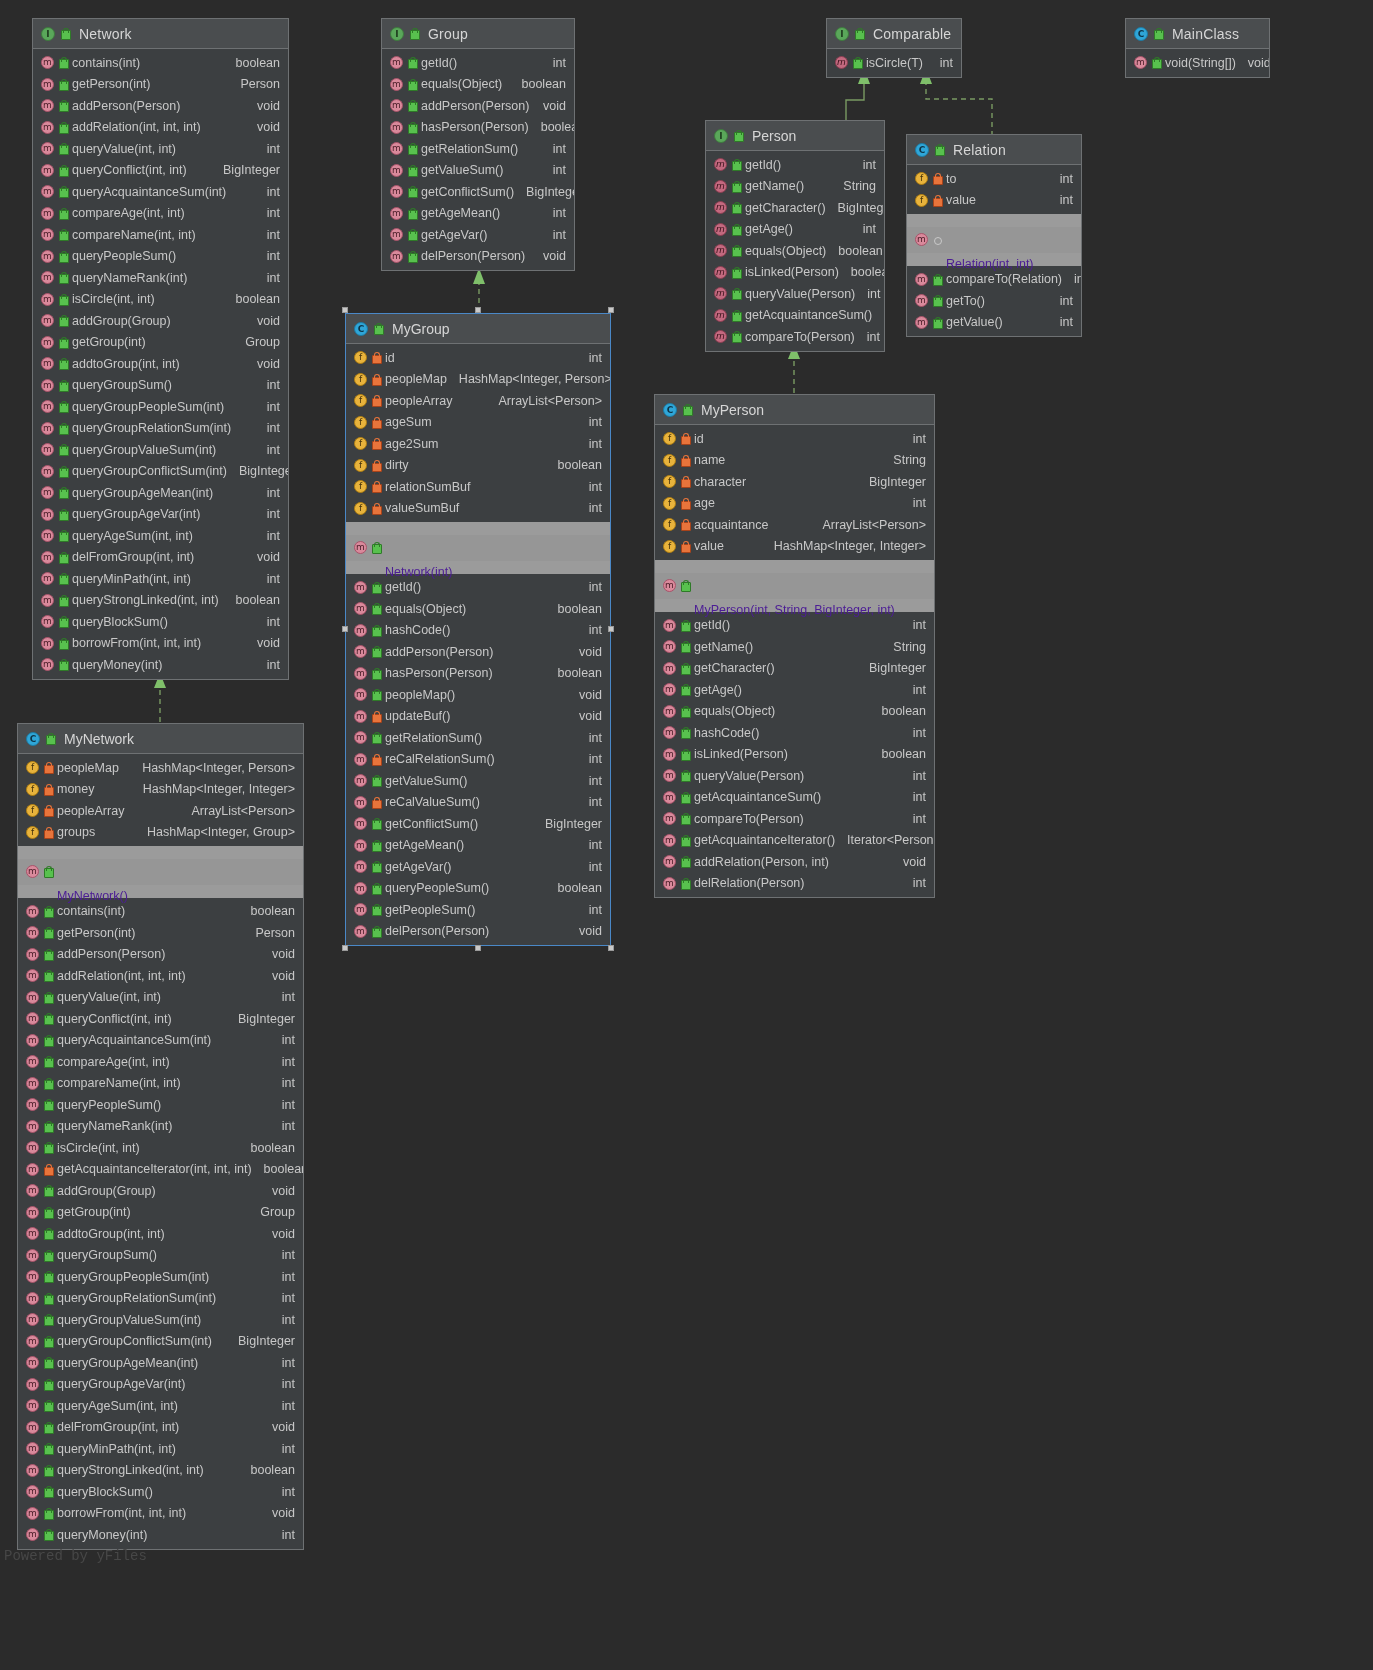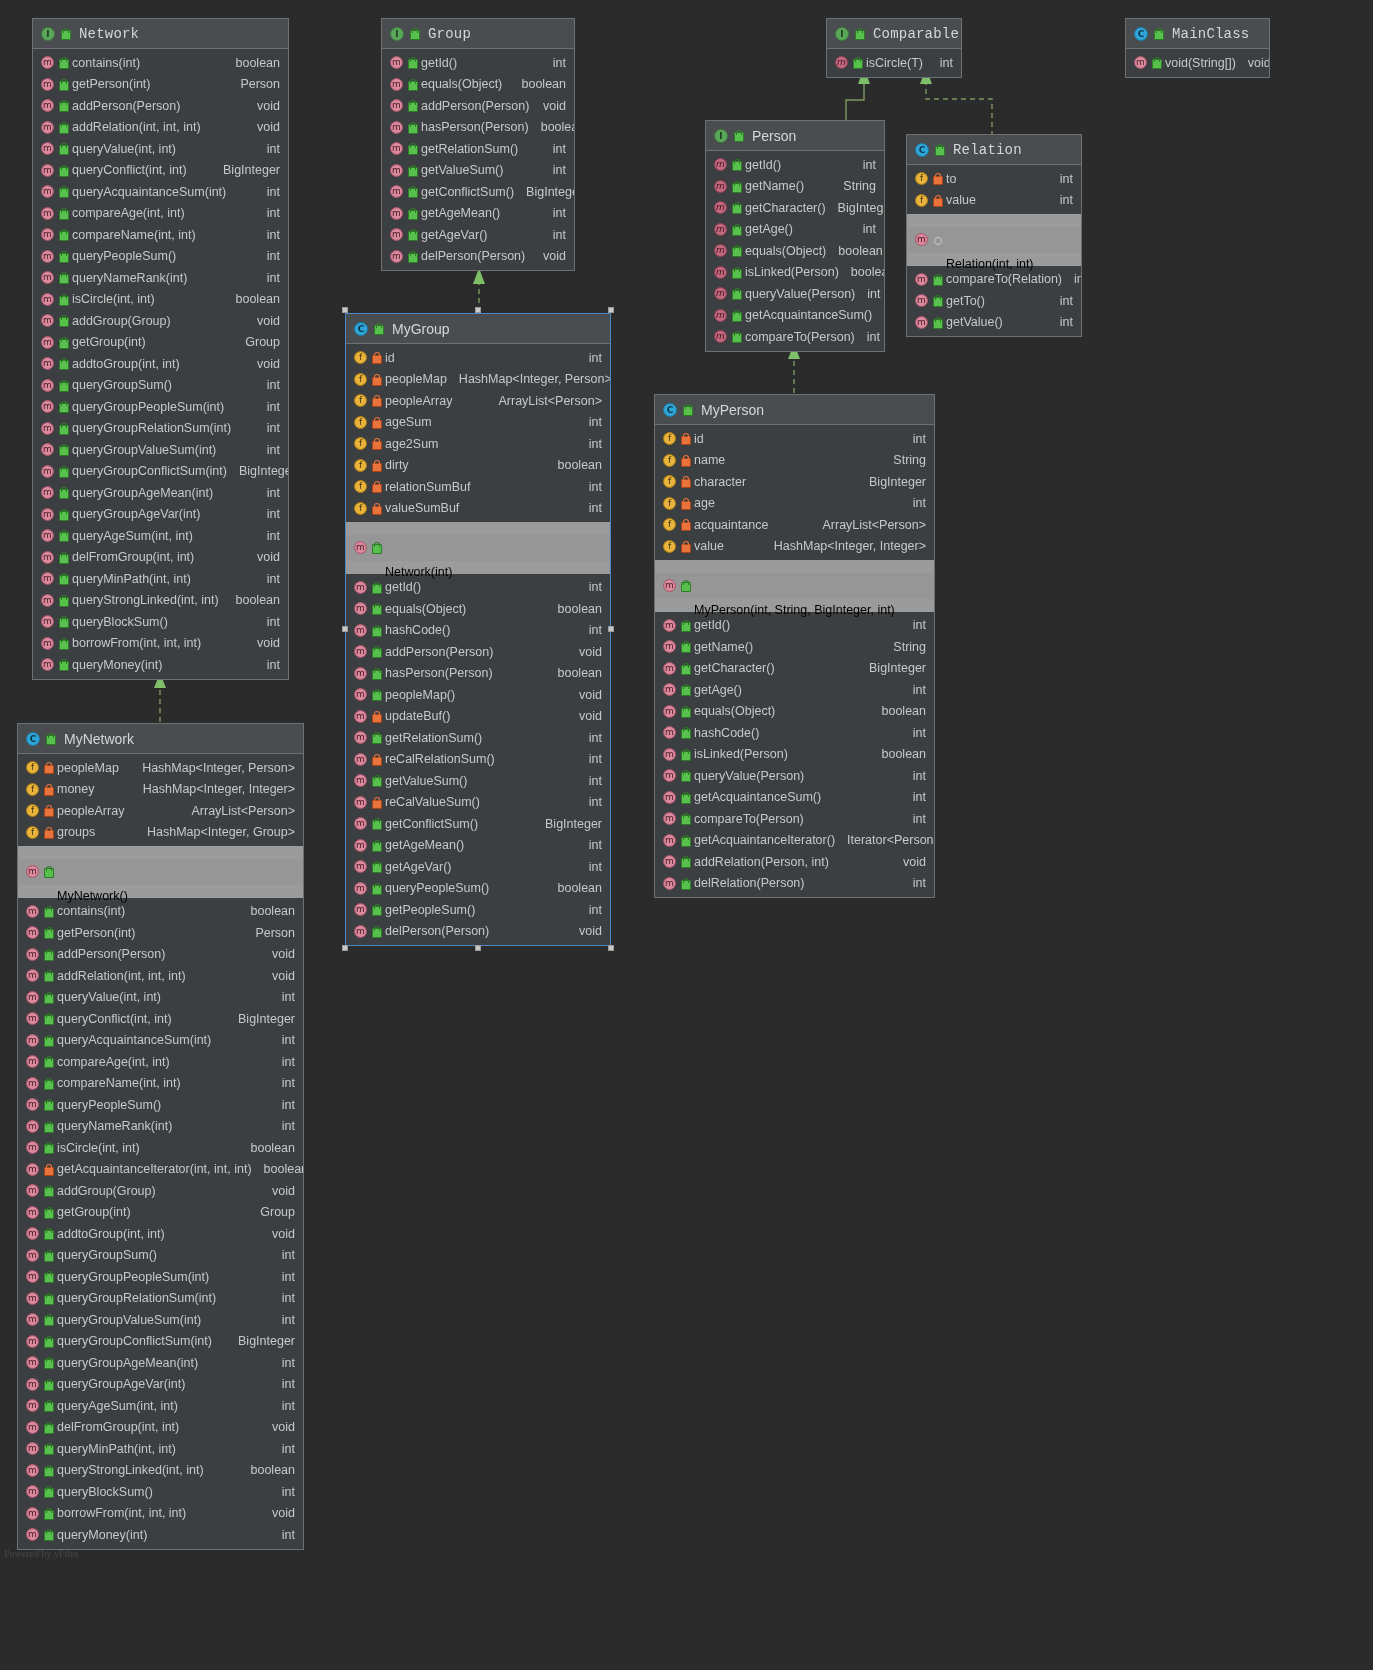--- a/index.html
+++ b/index.html
@@ -26,33 +26,33 @@
   .node-title {
     display: flex; align-items: center;
     height: 30px;
     padding: 0 8px;
     background: #4a4d4f;
     border-bottom: 1px solid #6e7173;
     gap: 5px;
   }
   .node-title .tname {
     font-size: 14px; color: #d6d6d6;
-    font-family: Liberation Mono, monospace;
+    font-family: Liberation Sans, sans-serif;
     letter-spacing: .2px;
     margin-left: 4px;
   }
   .node-title.plain .tname { font-family: "Liberation Sans", sans-serif; letter-spacing: 0; }
 
   .section {
     padding: 3px 0;
   }
   .section.divider { background: #9b9b9b; height: 13px; padding: 0; }
   .section.ctor { background: #969696; padding: 2px 0; }
   .section.ctor .row { color: #2b2b2b; }
-  .section.ctor .row .mname { color: #000000; margin-top: 48px; }
+  .section.ctor .row .mname { color: #4c1d95; margin-top: 48px; }
   .section.ctor .row .mtype { color: #2b2b2b; }
 
   .row {
     display: flex; align-items: center;
     gap: 4px;
     height: 21.5px;
     padding: 0 8px;
     white-space: nowrap;
   }
   .row .mname { flex: 0 0 auto; color: #c8c8c8; font-size: 12.5px; }
@@ -120,22 +120,22 @@
   
   svg.edges { position: absolute; left: 0; top: 0; width: 1373px; height: 1670px;
     pointer-events: none; }
 
   
   .handle { position: absolute; width: 6px; height: 6px; background: #c9c9c9;
     border: 1px solid #9a9a9a; }
 
   .watermark {
     position: absolute; left: 4px; top: 1548px;
-    font-size: 10px; color: #474747;
-    font-family: Liberation Serif, serif;
+    font-size: 14px; color: #474747;
+    font-family: Liberation Mono, monospace;
   }
 </style>
 </head>
 <body>
 
 <div id="canvas">
 
   <svg class="edges">
     <defs>
       <marker id="hollowArrow" markerWidth="12" markerHeight="12" refX="5" refY="6" orient="auto" markerUnits="userSpaceOnUse">

